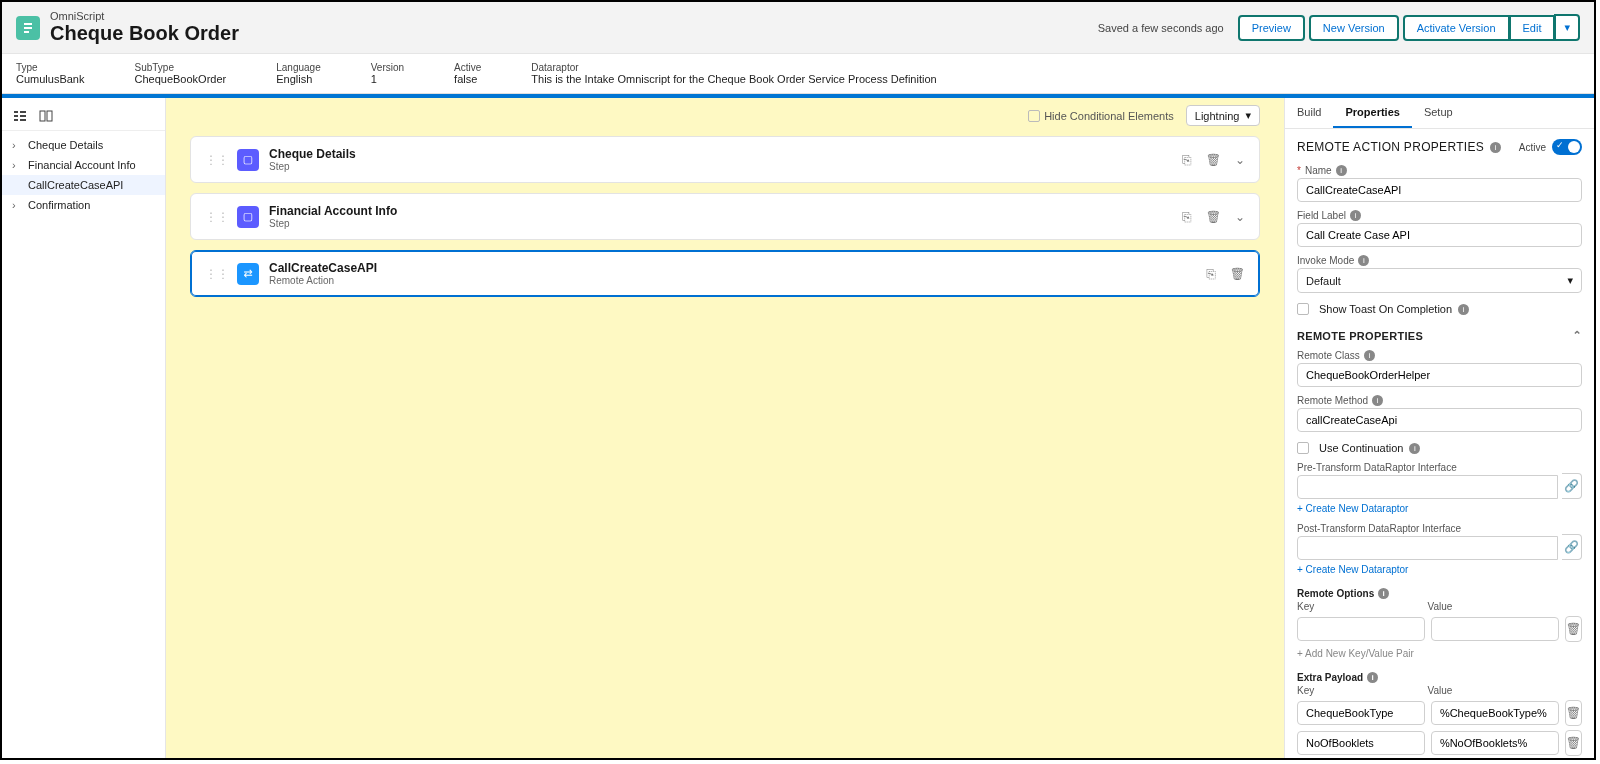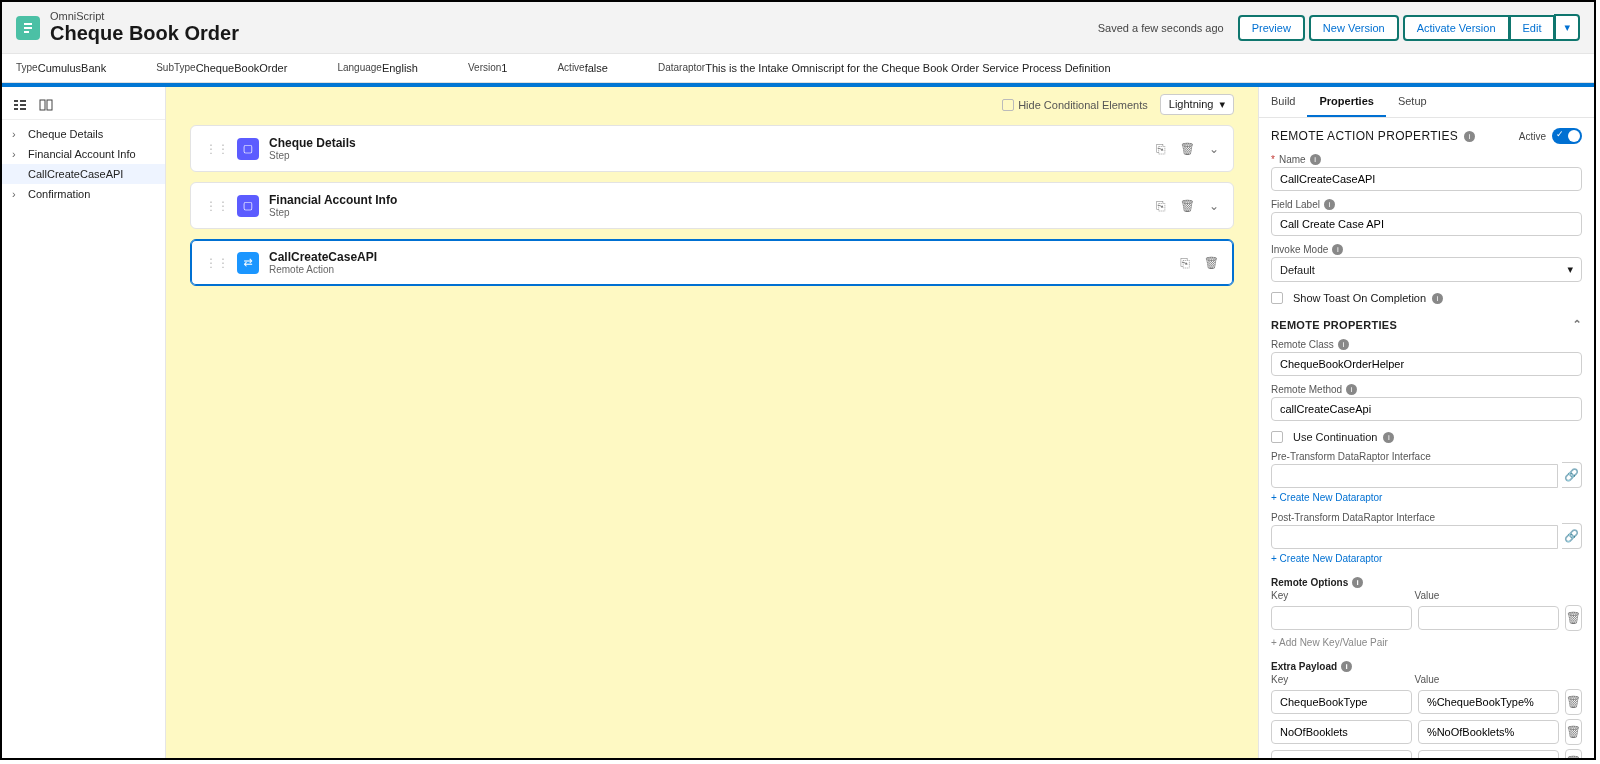--- a/index.html
+++ b/index.html
@@ -15,55 +15,55 @@
 .hdr-spacer { flex: 1; }
 .hdr-status { font-size: 11px; color: #444; margin-right: 10px; margin-left: 40px; }
 .hdr-btn { border: 2px solid #0f766e; background: #fff; color: #0070d2; font-size: 11px; padding: 5px 12px; border-radius: 4px; margin-left: 4px; cursor: pointer; }
 .hdr-btn.grp { border-radius: 0; margin-left: -1px; }
 .hdr-btn.grp.first { border-radius: 4px 0 0 4px; margin-left: 4px; }
 .hdr-btn.grp.last { border-radius: 0 4px 4px 0; }
 .hdr-btn.caret { padding: 5px 8px; }
 
 
 .meta { background: #fff; border-bottom: 1px solid #e0e0e0; padding: 8px 14px; display: flex; gap: 50px; }
-.meta-item { display: flex; }
+.meta-item { display: flex; flex-direction: column; }
 .meta-label { font-size: 10px; color: #444; }
 .meta-value { font-size: 11px; color: #222; }
 
 
 .main { flex: 1; display: flex; min-height: 0; border-top: 4px solid #0176d3; }
 .sidebar { width: 164px; border-right: 1px solid #e5e5e5; background: #fff; padding-top: 4px; }
 .sb-tools { display: flex; gap: 10px; padding: 6px 10px; border-bottom: 1px solid #eee; }
 .sb-tool { width: 16px; height: 16px; display: flex; align-items: center; justify-content: center; color: #444; }
 .sb-tree { padding: 4px 0; }
 .sb-row { display: flex; align-items: center; padding: 4px 10px; font-size: 11px; color: #222; cursor: pointer; }
 .sb-row.sel { background: #eef4ff; }
 .sb-chev { width: 12px; color: #666; margin-right: 4px; }
 .sb-row.child { padding-left: 26px; }
 
 .canvas { flex: 1; background: #fef9c3; padding: 10px 24px; overflow-y: auto; }
 .canvas-top { display: flex; justify-content: flex-end; align-items: center; gap: 12px; margin-bottom: 10px; }
 .theme-label { font-size: 10px; color: #555; }
 .chk { width: 12px; height: 12px; border: 1px solid #bbb; border-radius: 2px; display: inline-block; margin-right: 4px; vertical-align: middle; }
-.theme-sel { border: 1px solid #ccc; border-radius: 4px; padding: 3px 8px; font-size: 11px; display: flex; align-items: flex-start; gap: 6px; background: #fff; }
+.theme-sel { border: 1px solid #ccc; border-radius: 4px; padding: 3px 8px; font-size: 11px; display: flex; align-items: center; gap: 6px; background: #fff; }
 .step-card { background: #fff; border: 1px solid #e3e3e3; border-radius: 6px; padding: 10px 14px; margin-bottom: 10px; display: flex; align-items: center; }
 .step-card.sel { border: 1px solid #0070d2; box-shadow: 0 0 0 1px #0070d2 inset; }
 .drag { color: #bbb; margin-right: 8px; font-size: 12px; }
 .step-icon { width: 22px; height: 22px; border-radius: 4px; margin-right: 10px; display: flex; align-items: center; justify-content: center; color: #fff; font-size: 11px; }
 .step-icon.step-t { background: #5c5cff; }
 .step-icon.ra-t { background: #1b96ff; }
 .step-text { display: flex; flex-direction: column; }
 .step-title { font-size: 12px; font-weight: 600; }
 .step-sub { font-size: 10px; color: #666; }
 .step-spacer { flex: 1; }
 .step-acts { display: flex; gap: 14px; color: #777; }
 .step-act { cursor: pointer; }
 
 
-.props { width: 336px; border-left: 1px solid #e5e5e5; background: #fff; display: flex; flex-direction: column; }
+.props { width: 310px; border-left: 1px solid #e5e5e5; background: #fff; display: flex; flex-direction: column; }
 .props-tabs { display: flex; border-bottom: 1px solid #e5e5e5; }
 .ptab { padding: 8px 12px; font-size: 11px; color: #444; cursor: pointer; }
 .ptab.active { font-weight: 700; border-bottom: 2px solid #0070d2; color: #111; }
 .props-body { flex: 1; overflow-y: auto; padding: 10px 12px; }
 .phead { display: flex; align-items: center; margin-bottom: 10px; }
 .phead-title { font-size: 12px; font-weight: 400; letter-spacing: 0.3px; }
 .phead-spacer { flex: 1; }
 .active-lbl { font-size: 10px; color: #444; margin-right: 6px; }
 .toggle { width: 30px; height: 16px; background: #0070d2; border-radius: 10px; position: relative; }
 .toggle::after { content: ""; position: absolute; right: 2px; top: 2px; width: 12px; height: 12px; background: #fff; border-radius: 50%; }

